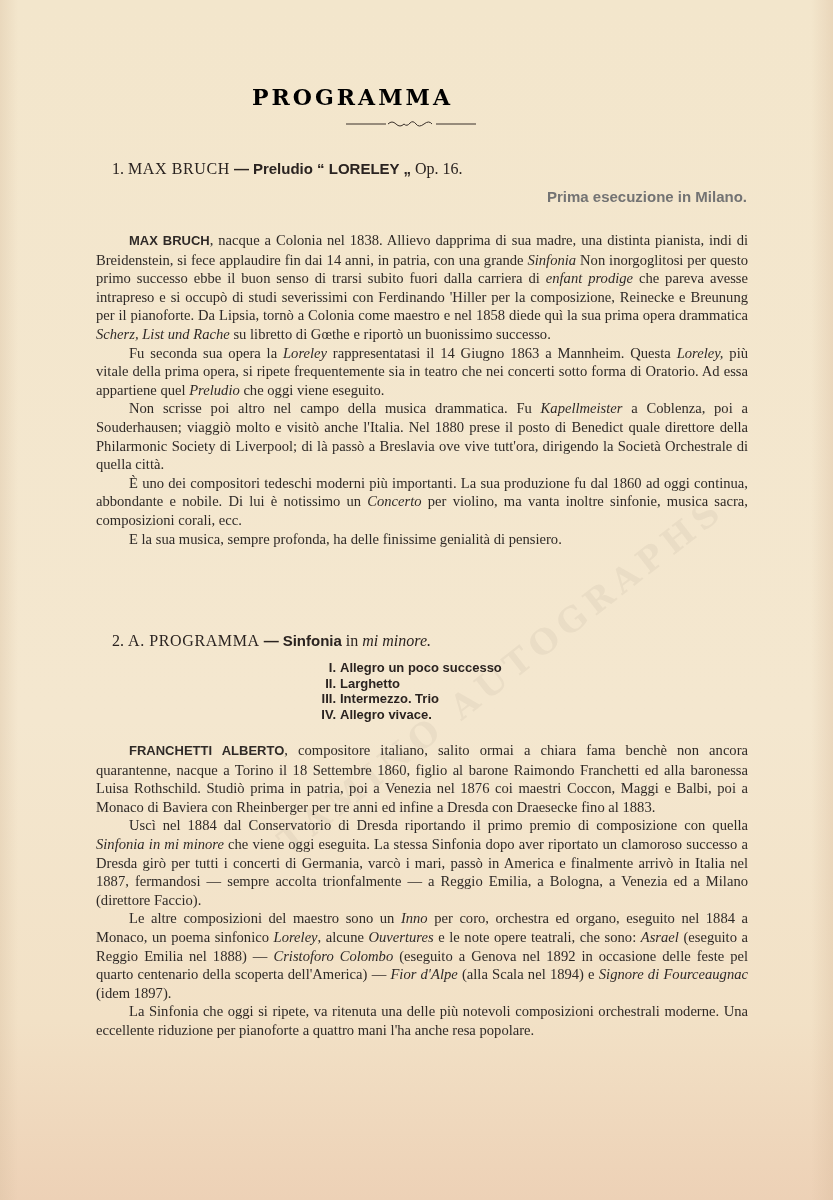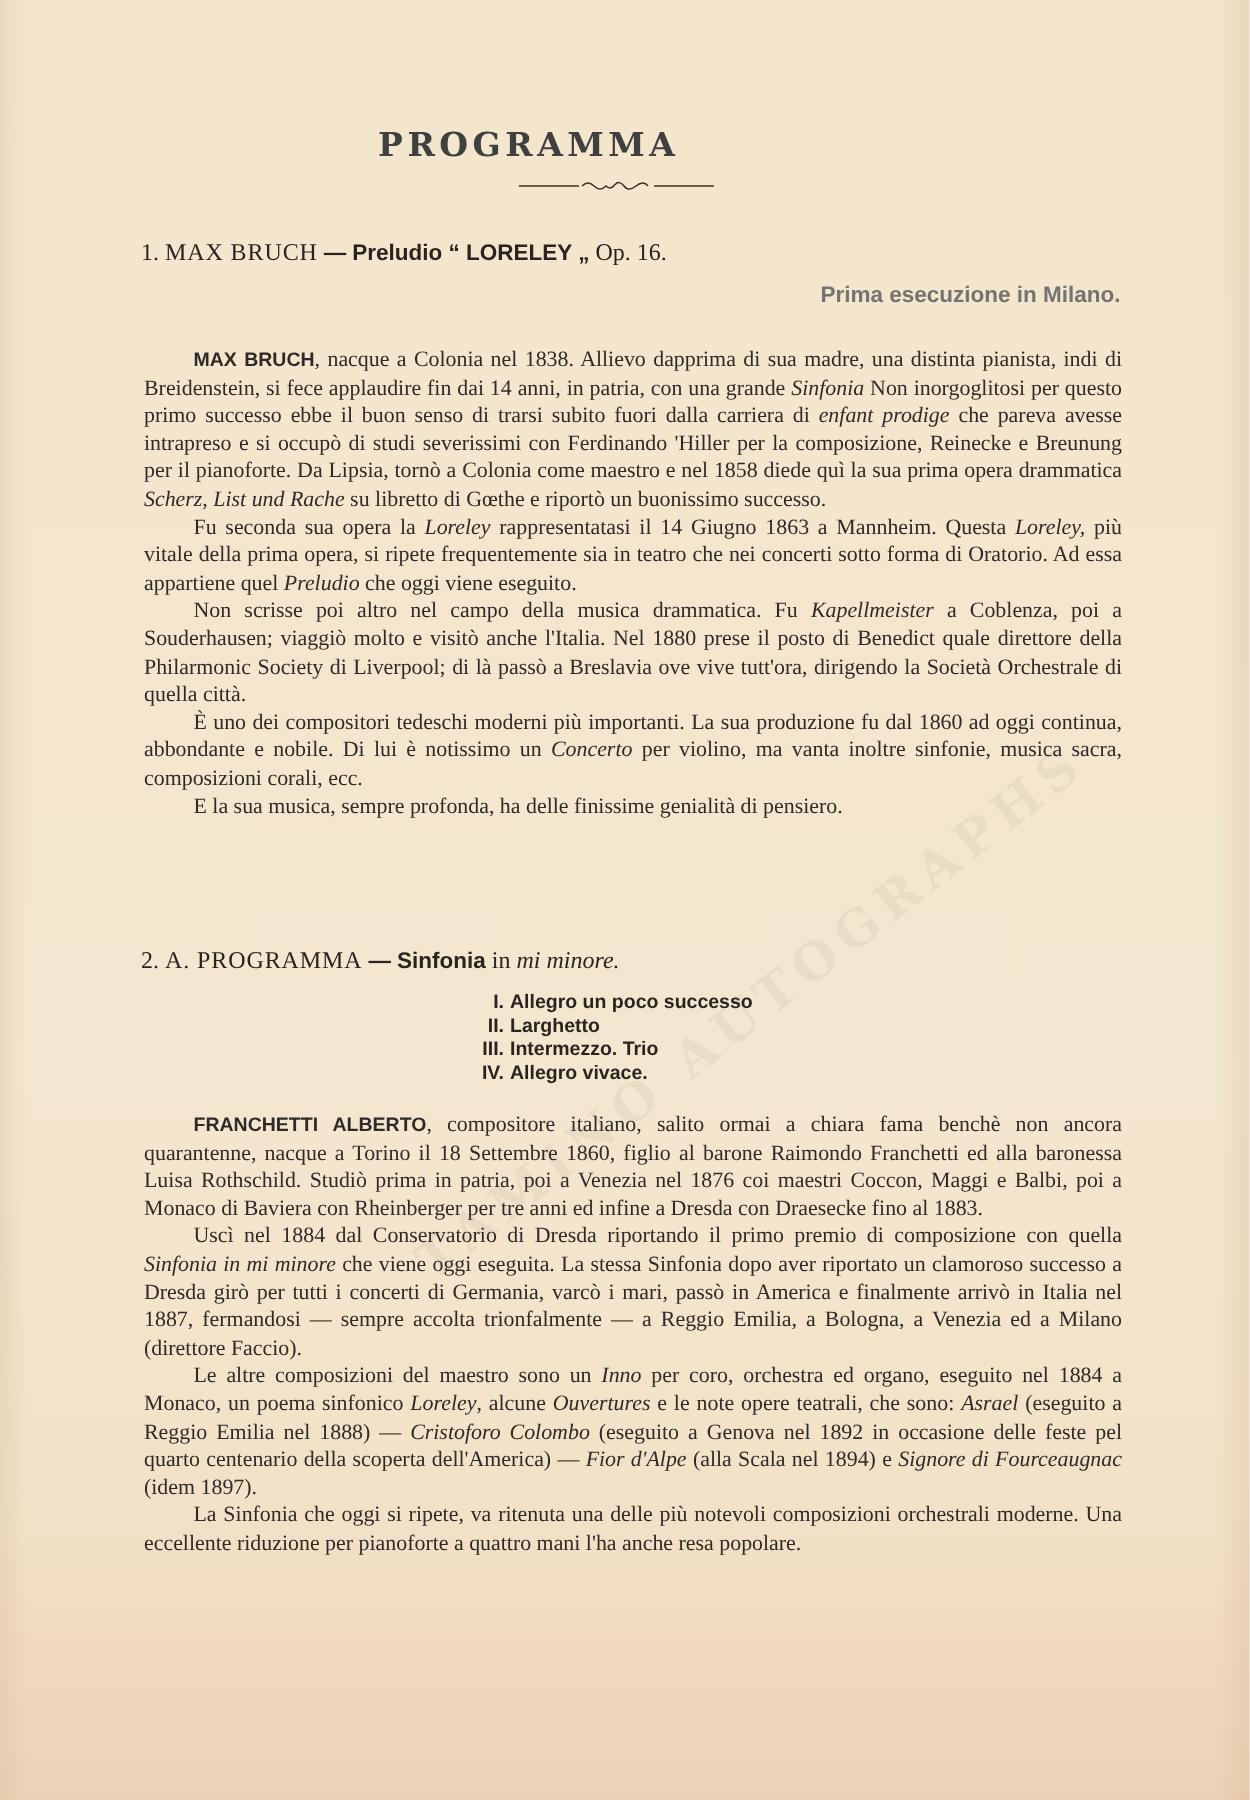--- a/index.html
+++ b/index.html
@@ -16,25 +16,25 @@
     background: linear-gradient(270deg, rgba(215,185,155,0.35), rgba(0,0,0,0)); }
   .watermark {
     position: absolute; left: 270px; top: 830px;
     transform: rotate(-38deg); transform-origin: left top;
     font-family: "DejaVu Serif", serif; font-size: 34px; letter-spacing: 6px;
     color: rgba(120,100,80,0.07); white-space: nowrap; font-weight: bold;
   }
   .title {
     position: absolute; top: 84px; left: 0; width: 705px; text-align: center;
     font-family: "DejaVu Serif", serif; font-weight: bold; font-size: 22px;
-    letter-spacing: 3px; color: #404040;
+    letter-spacing: 3px; color: #000000;
   }
   .ornament { position: absolute; top: 118px; left: 346px; width: 130px; height: 12px; }
   .heading {
-    position: absolute; left: 94px; font-size: 16px; font-family: "Liberation Serif", serif;
+    position: absolute; left: 112px; font-size: 16px; font-family: "Liberation Serif", serif;
     color: #2a2320; white-space: nowrap;
   }
   .heading .composer { letter-spacing: 0.6px; }
   .heading .bold { font-family: "Liberation Sans", sans-serif; font-weight: bold; font-size: 15px; }
   .heading .ital { font-style: italic; margin-top: 25px; }
   .sub-right {
     position: absolute; right: 86px; top: 188px;
     font-family: "Liberation Sans", sans-serif; font-weight: bold; font-size: 15px; color: #737373;
   }
   .body-text {

